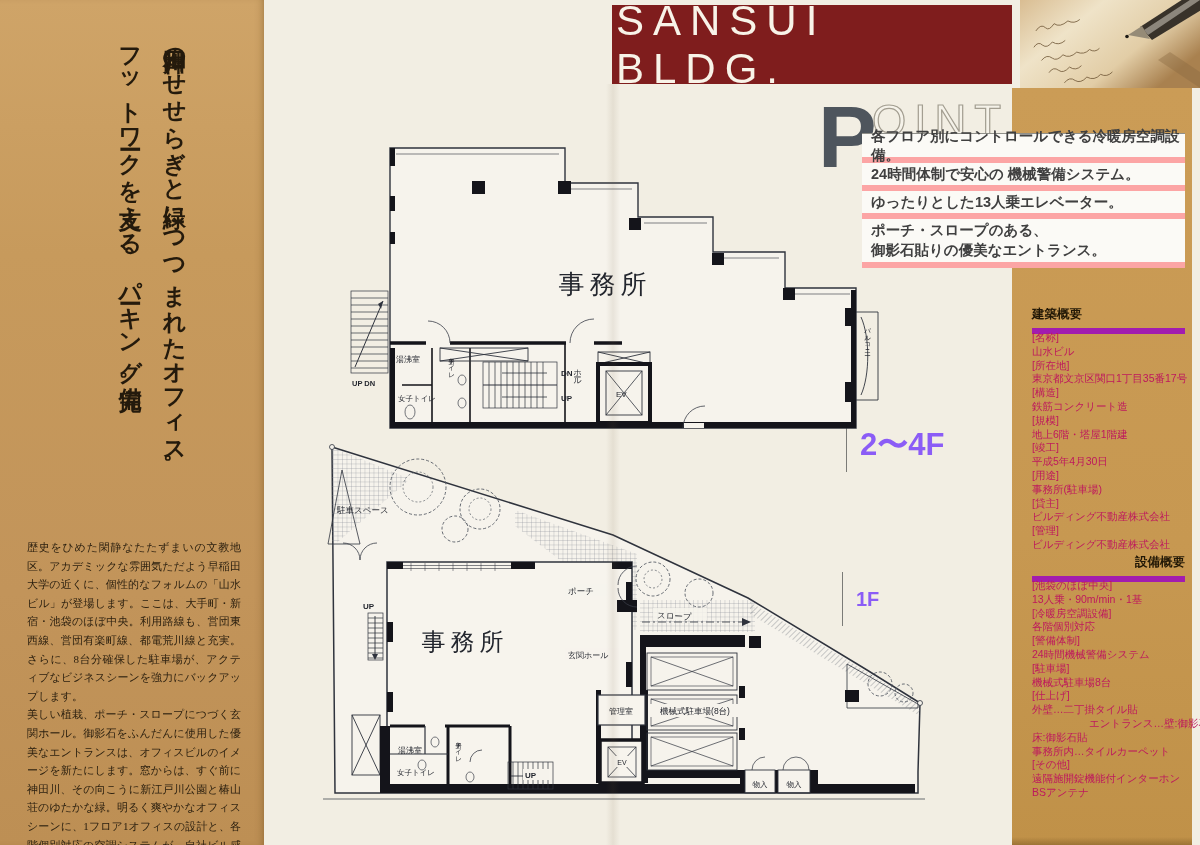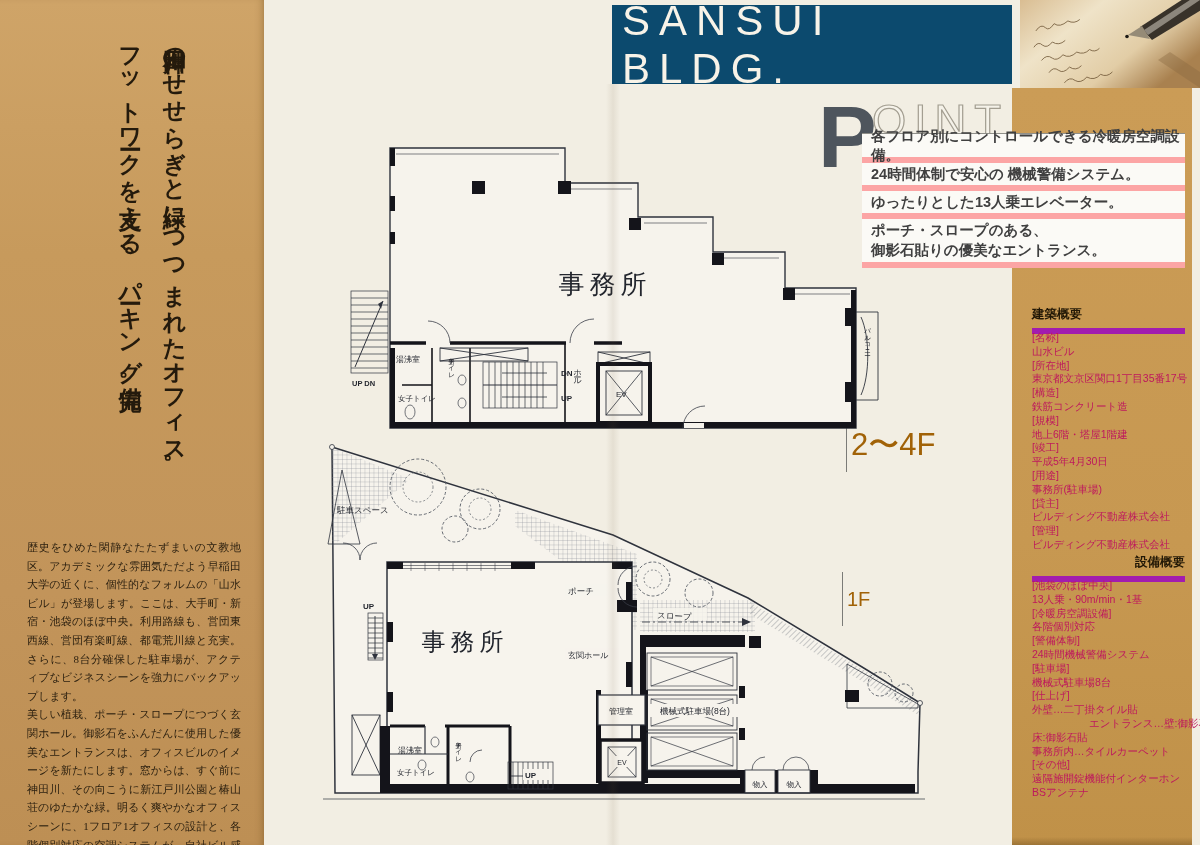--- a/index.html
+++ b/index.html
@@ -10,22 +10,22 @@
            background:linear-gradient(180deg,#cfa468 0%,#c79a5c 30%,#c2945a 70%,#bd8f54 100%);
            box-shadow:inset -6px 0 8px -6px rgba(80,50,10,.45);}
   .headline{position:absolute;left:100px;top:32px;width:96px;height:510px;
             writing-mode:vertical-rl;text-orientation:upright;
             font-family:"Liberation Serif","DejaVu Serif",serif;font-weight:600;
             font-size:23px;line-height:1.92;color:#241a0c;letter-spacing:0px;}
   .body-copy{position:absolute;left:27px;top:538px;width:214px;
              font-family:"Liberation Serif","DejaVu Serif",serif;
              font-size:11px;line-height:18.6px;color:#2d2110;white-space:pre-line;text-align:justify;}
   
-  .banner{position:absolute;left:612px;top:5px;width:400px;height:79px;background:#0c4a6e;
-          display:flex;align-items:center;padding-left:10px;box-sizing:border-box;}
+  .banner{position:absolute;left:612px;top:5px;width:400px;height:79px;background:#7f1d1d;
+          display:flex;align-items:center;padding-left:4px;box-sizing:border-box;}
   .banner-title{font-size:42px;font-weight:300;color:#f8f3e8;letter-spacing:9px;word-spacing:8px;}
   
   .photo{position:absolute;left:1020px;top:0;width:180px;height:88px;}
   
   .right-col{position:absolute;left:1012px;top:88px;width:180px;height:757px;
              background:linear-gradient(180deg,#cb9c56 0%,#c79851 60%,#c09148 100%);}
   .right-col:after{content:"";position:absolute;left:0;bottom:0;width:100%;height:8px;
              background:linear-gradient(180deg,rgba(90,60,20,0),rgba(90,60,20,.35));}
   
   .point-p{position:absolute;left:818px;top:94px;font-size:88px;line-height:86px;font-weight:700;
@@ -38,22 +38,22 @@
           padding-left:9px;box-sizing:border-box;font-weight:700;font-size:14.5px;color:#404040;
           white-space:pre-line;}
   .pt-r1{height:29px}.pt-r2{height:28px}.pt-r3{height:28px}.pt-r4{height:49px;line-height:1.32}
   
   .sec-title{position:absolute;width:153px;font-size:12.5px;font-weight:700;color:#221806;
              border-bottom:6px solid #a21caf;padding-bottom:5px;}
   .sec-lines{position:absolute;width:160px;color:#be185d;}
   .ov-line{height:13.8px;font-size:10.5px;line-height:13.8px;white-space:nowrap;}
   .ov-indent{padding-left:57px;}
   
-  .floor-label{position:absolute;border-left:1.5px solid #7b7b77;color:#a16207;font-weight:400;
-               padding-left:4px;display:flex;align-items:center;}
+  .floor-label{position:absolute;border-left:1.5px solid #7b7b77;color:#8b5cf6;font-weight:700;
+               padding-left:13px;display:flex;align-items:center;}
   .fl-upper{left:846px;top:418px;height:54px;font-size:31px;}
   .fl-lower{left:842px;top:572px;height:54px;font-size:20px;}
   
   .crease{position:absolute;left:606px;top:84px;width:14px;height:761px;
           background:linear-gradient(90deg,rgba(0,0,0,0),rgba(110,90,60,.10) 50%,rgba(0,0,0,0));}
   svg text{font-family:"Liberation Sans","DejaVu Sans",sans-serif;fill:#23262e;}
   .vtext{writing-mode:vertical-rl;text-orientation:upright;}
 </style>
 </head>
 <body>

